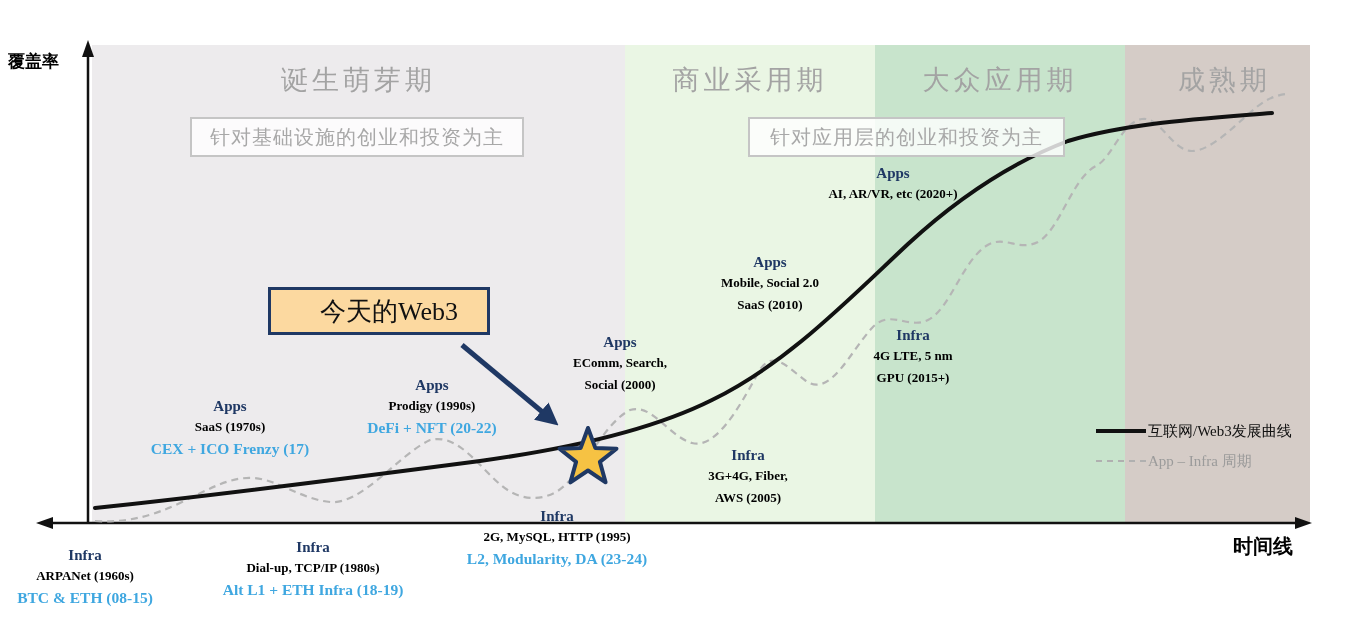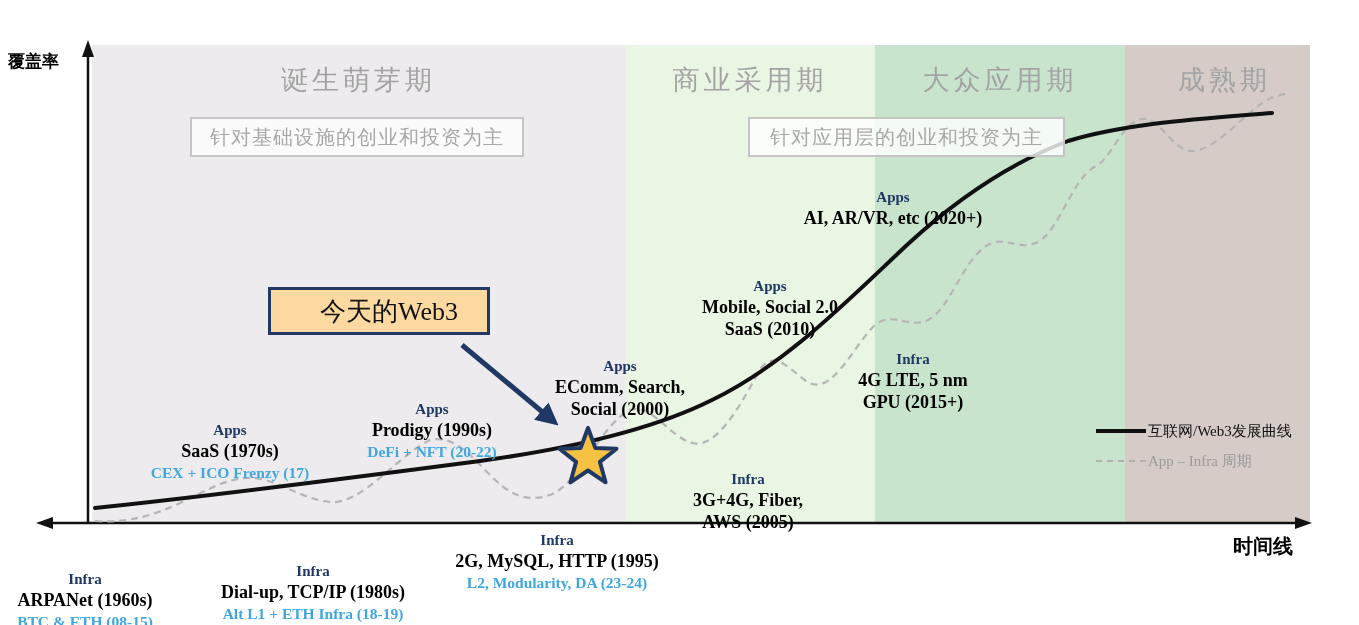--- a/index.html
+++ b/index.html
@@ -23,22 +23,22 @@
   .pt4{left:1125px;width:199px;}
   .callout-box{
     position:absolute;height:36px;line-height:36px;border:2px solid #c5c5c5;
     background:rgba(255,255,255,.8);color:#a8a8a8;font-size:20px;text-align:center;
     letter-spacing:1px;white-space:nowrap;
   }
   .cb1{left:176px;top:117px;width:330px;margin-left:14px;}
   .cb2{left:748px;top:117px;width:313px;}
   
   .milestone{position:absolute;transform:translateX(-50%);text-align:center;white-space:nowrap;}
-  .milestone .cat{font-weight:bold;color:#1f3864;font-size:15px;line-height:20px;margin-top:24px;}
-  .milestone .net{font-weight:bold;color:#000;font-size:18px;line-height:22px;}
+  .milestone .cat{font-weight:bold;color:#1f3864;font-size:15px;line-height:20px;}
+  .milestone .net{font-weight:bold;color:#000;font-size:13px;line-height:22px;}
   .milestone .web3{font-weight:bold;color:#3fa7e0;font-size:15.5px;line-height:22px;}
   
   .y-axis-label{position:absolute;left:8px;top:50px;font-size:17px;font-weight:bold;color:#000;}
   .x-axis-label{position:absolute;left:1233px;top:533px;font-size:20px;font-weight:bold;color:#000;}
   
   .today-box{
     position:absolute;left:268px;top:287px;width:196px;height:42px;background:#fcd9a0;
     border:3px solid #1f3864;display:flex;align-items:center;justify-content:center;
     font-size:26px;color:#111;white-space:nowrap;padding-left:20px;
   }

